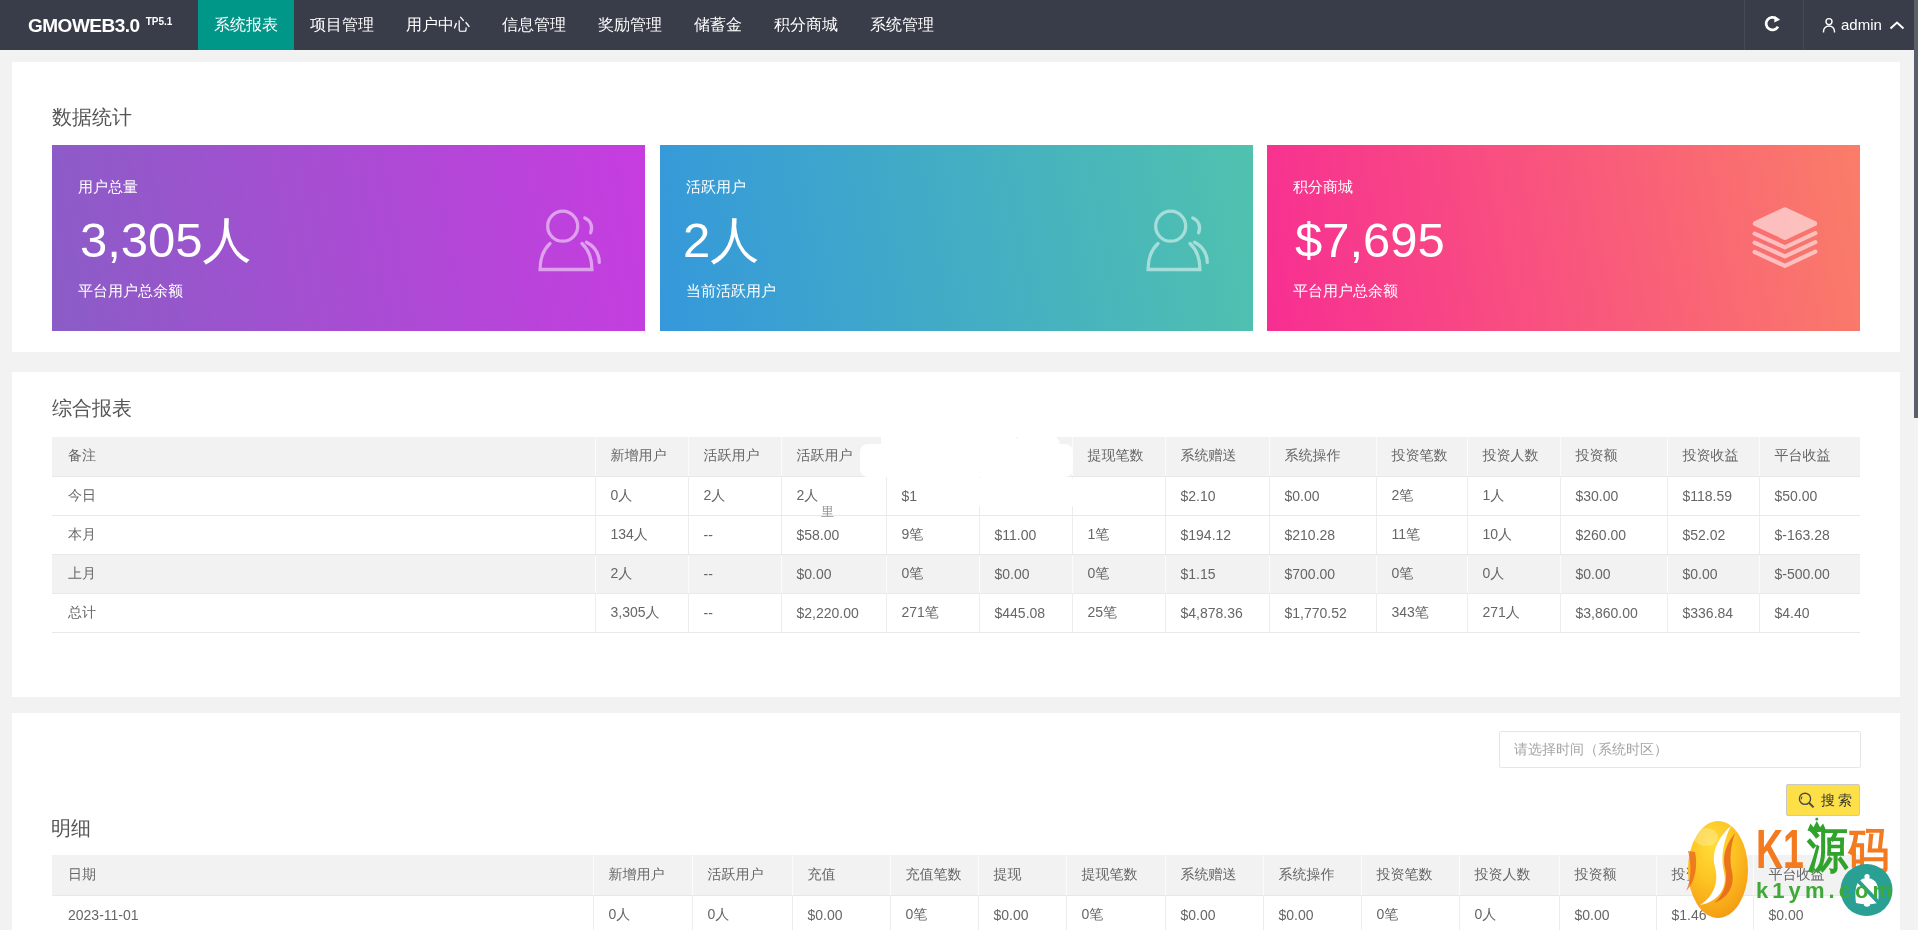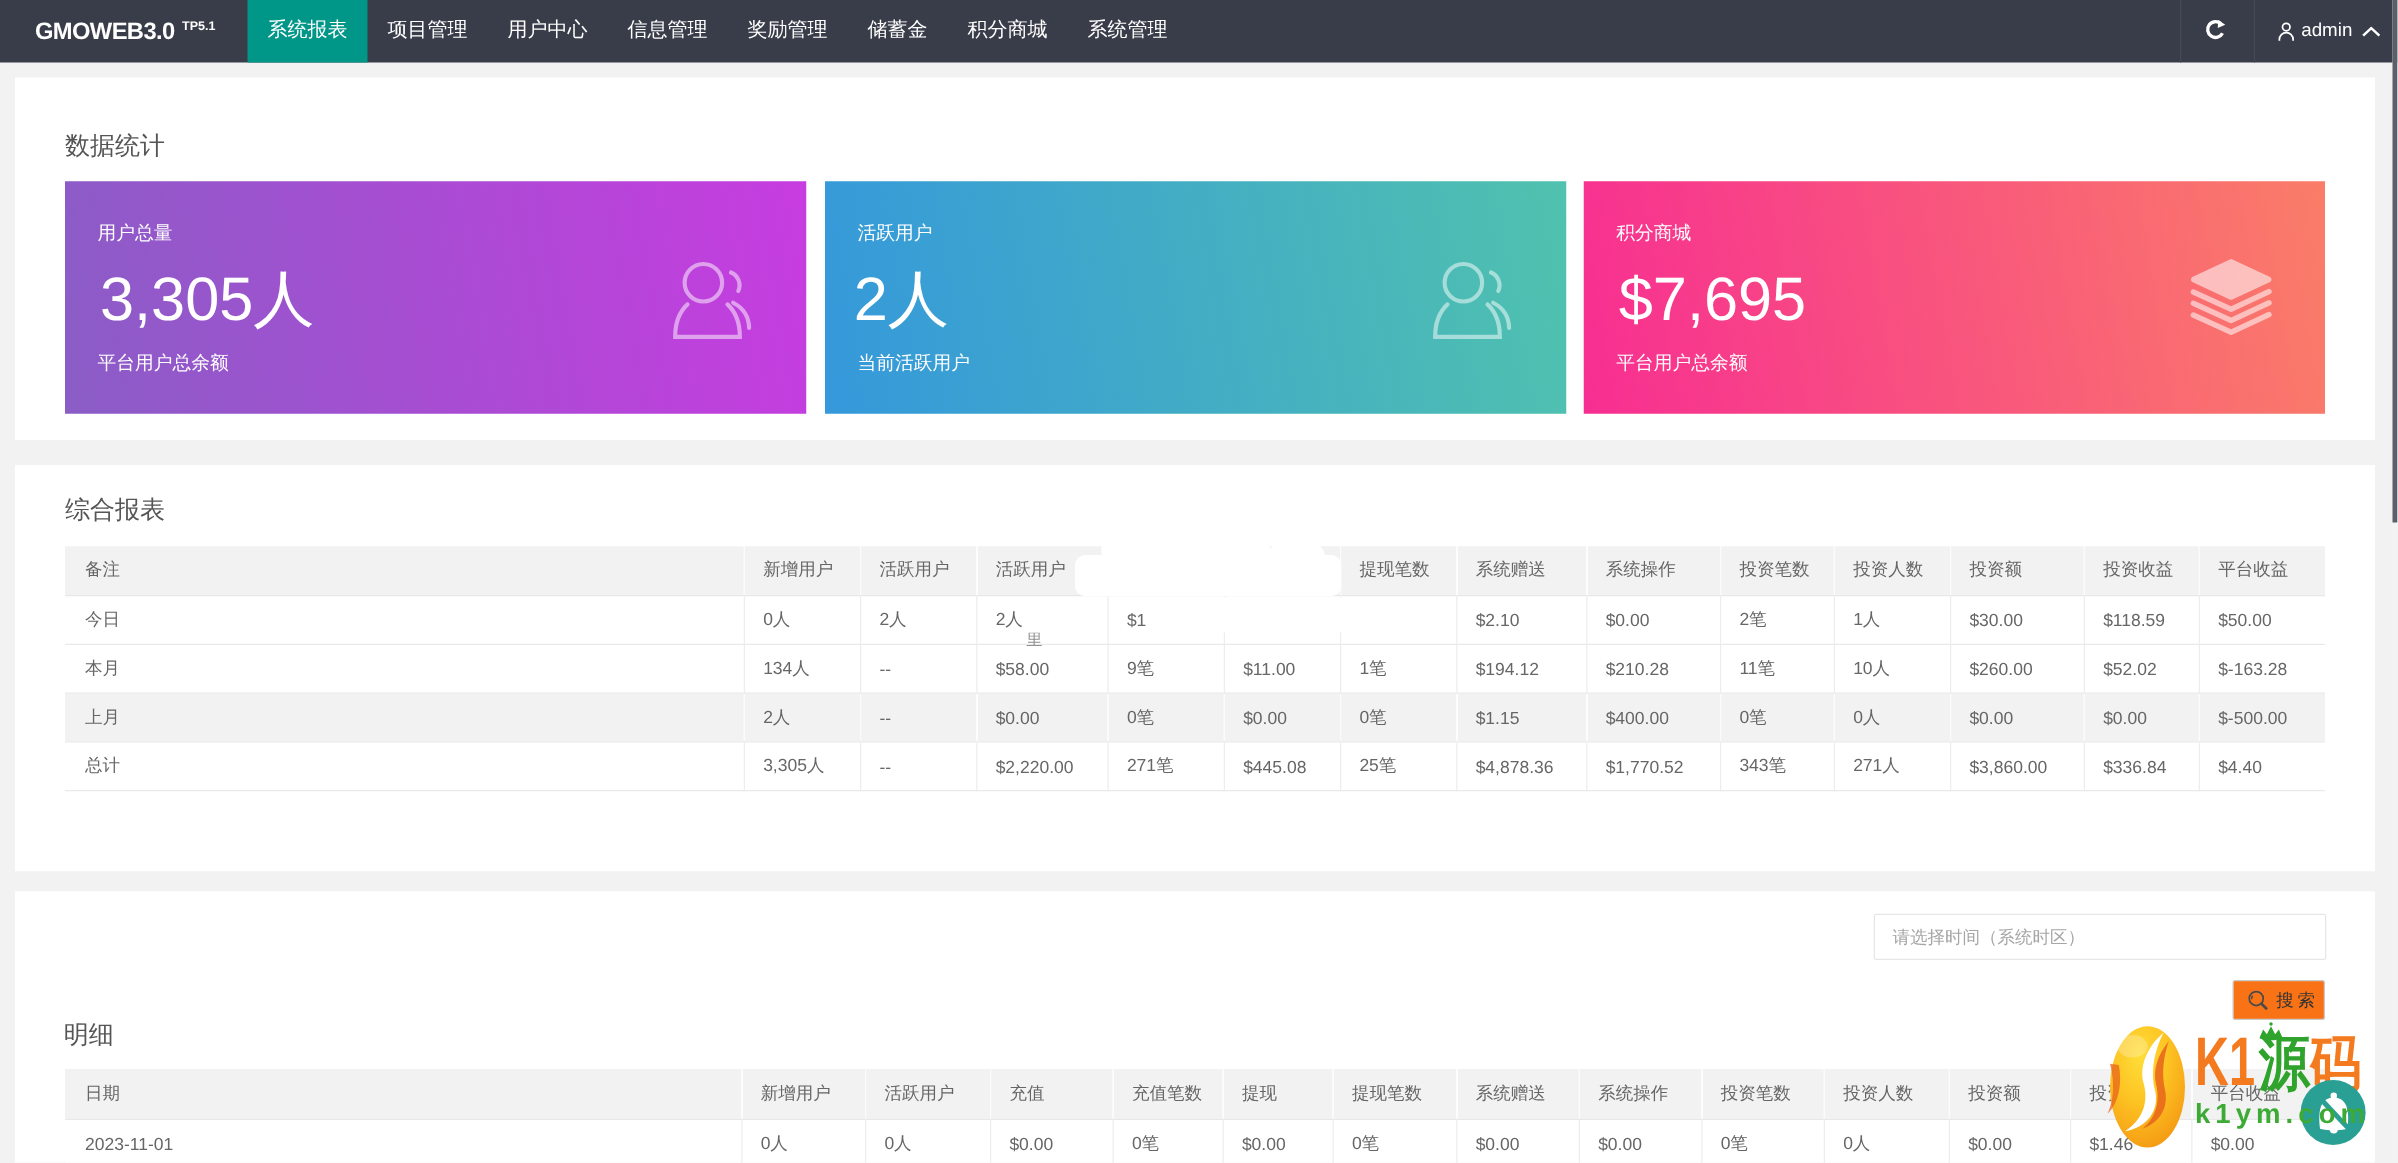--- a/index.html
+++ b/index.html
@@ -21,21 +21,21 @@
 .scard svg{position:absolute;}
 table{border-collapse:collapse;table-layout:fixed;position:absolute;}
 th,td{font-weight:normal;text-align:left;font-size:14px;color:#666;padding:0 0 0 15px;overflow:hidden;white-space:nowrap;}
 th{border-right:1px solid #fbfbfb;border-bottom:1px solid #e8e8e8;background:#f2f2f2;}
 td{border-right:1px solid #ededed;border-bottom:1px solid #e9e9e9;background:#fff;}
 tr.even td{background:#f2f2f2;border-right-color:#fbfbfb;}
 th:last-child,td:last-child{border-right:none;}
 th.fc,td.fc{padding-left:16px;}
 .smudge{position:absolute;background:#fff;z-index:5;}
 #dateinput{position:absolute;border:1px solid #e6e6e6;border-radius:2px;background:#fff;color:#a6a6a6;font-size:14px;}
-#searchbtn{position:absolute;border:1px solid #c9c9c9;border-radius:2px;background:#f97316;color:#333;font-size:14px;}
+#searchbtn{position:absolute;border:1px solid #c9c9c9;border-radius:2px;background:#fde047;color:#333;font-size:14px;}
 </style>
 </head>
 <body>
 
 <div id="topbar">
   <div id="logo">GMOWEB3.0<sup>TP5.1</sup></div>
   <div class="nav active" style="left:198px;width:96px;">系统报表</div>
   <div class="nav" style="left:294px;width:96px;">项目管理</div>
   <div class="nav" style="left:390px;width:96px;">用户中心</div>
   <div class="nav" style="left:486px;width:96px;">信息管理</div>
@@ -170,21 +170,21 @@
         </tr>
     <tr style="height:39px;" class="even">
           <td class="fc">上月</td>
           <td>2人</td>
           <td>--</td>
           <td>$0.00</td>
           <td>0笔</td>
           <td>$0.00</td>
           <td>0笔</td>
           <td>$1.15</td>
-          <td>$400.00</td>
+          <td>$700.00</td>
           <td>0笔</td>
           <td>0人</td>
           <td>$0.00</td>
           <td>$0.00</td>
           <td>$-500.00</td>
         </tr>
     <tr style="height:39px;">
           <td class="fc">总计</td>
           <td>3,305人</td>
           <td>--</td>

